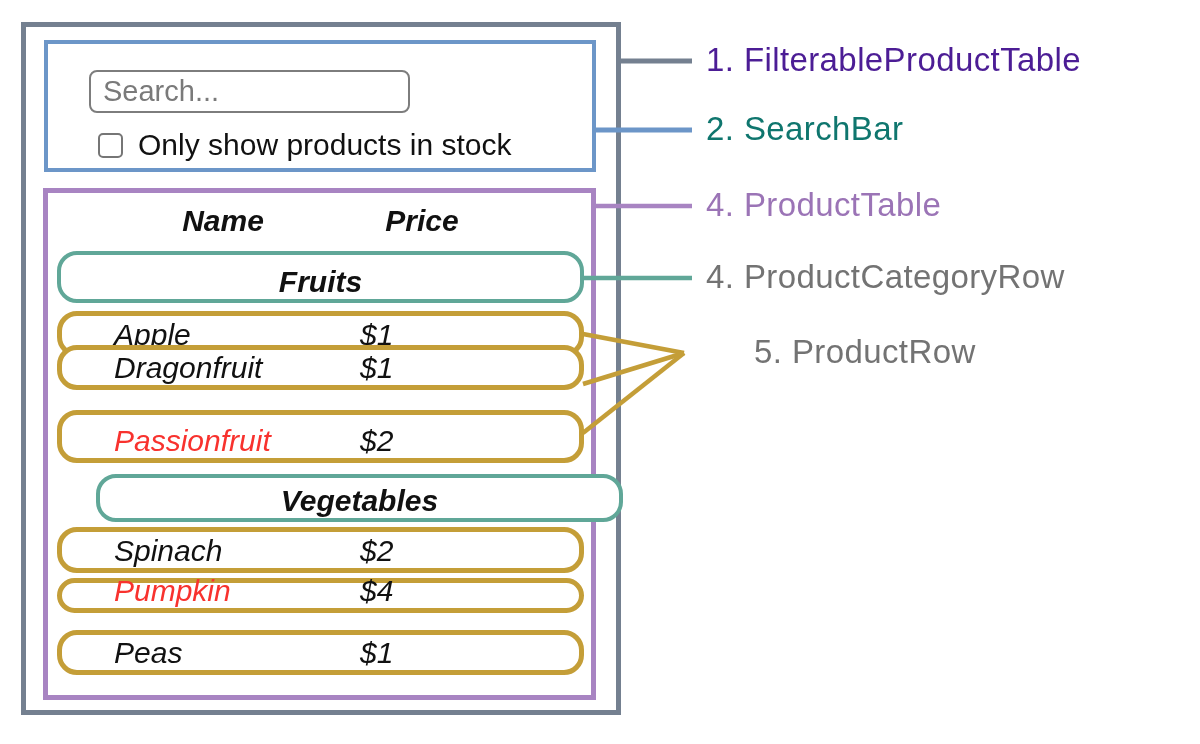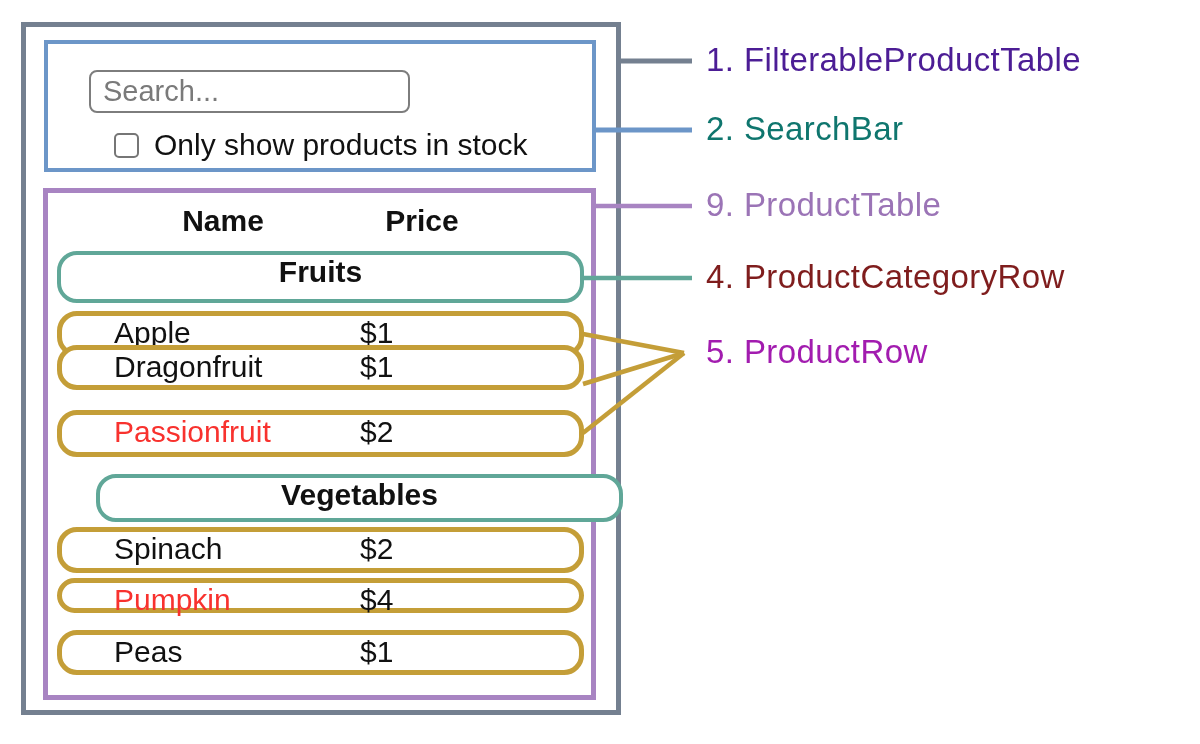--- a/index.html
+++ b/index.html
@@ -14,57 +14,57 @@
 
   
   .searchbar-box { left: 18px; top: 13px; width: 552px; height: 132px; border: 4px solid #6c96c8; }
   .search-input {
     position: absolute; left: 41px; top: 26px; width: 321px; height: 43px;
     box-sizing: border-box; border: 2px solid #7d7d7d; border-radius: 8px;
     font-family: "Liberation Sans", sans-serif; font-size: 29px; color: #b91c1c;
     padding: 0 12px; outline: none; background: #fff;
   }
   .search-input::placeholder { color: #7a7a7a; }
-  .checkbox-row { position: absolute; left: 50px; top: 84px; display: flex; align-items: center; gap: 15px; margin-left: 16px; }
+  .checkbox-row { position: absolute; left: 50px; top: 84px; display: flex; align-items: center; gap: 15px; }
   .stock-checkbox {
     appearance: none; -webkit-appearance: none; width: 25px; height: 25px;
     border: 2px solid #767676; border-radius: 5px; background: #fff; margin: 0; flex: 0 0 auto;
   }
   .checkbox-label { font-size: 30px; color: #111; white-space: nowrap; }
 
   
-  .table-box { left: 17px; top: 161px; width: 553px; height: 512px; border: 5px solid #a884c2; }
+  .table-box { left: 17px; top: 161px; width: 553px; height: 512px; border: 5px solid #a884c2; font-style: italic; }
   .table-header { position: absolute; left: 0; top: 5px; width: 100%; height: 45px; }
   .th { position: absolute; top: 50%; transform: translate(-50%, -50%); font-weight: bold; font-size: 30px; white-space: nowrap; }
   .th-name  { left: 175px; }
   .th-price { left: 374px; text-align: right; }
 
   .trow {
     position: absolute; left: 9px; width: 527px; box-sizing: border-box;
-    display: flex; align-items: flex-start; background: #fff; border-radius: 20px;
+    display: flex; align-items: flex-end; background: #fff; border-radius: 20px;
   }
   .cat-row { border: 4px solid #60a798; justify-content: center; font-weight: bold; font-size: 30px; }
   .prod-row { border: 5px solid #c49e38; font-size: 30px; padding-left: 52px; }
   .prod-name { white-space: nowrap; }
   .prod-price { position: absolute; left: 298px; white-space: nowrap; }
   .oos { color: #f8322e; }
 
   
   .connectors { position: absolute; left: 0; top: 0; pointer-events: none; z-index: 5; }
 
   
   .legend-item {
     position: absolute; left: 706px; transform: translateY(-52%);
     font-size: 33px; letter-spacing: 0.4px; white-space: nowrap; z-index: 6;
   }
   .lg-1 { color: #4c1d95; }
   .lg-2 { color: #0f766e; }
   .lg-3 { color: #9b74b6; }
-  .lg-4 { color: #7f1d1d; }
-  .lg-5 { color: #a21caf; }
+  .lg-4 { color: #737373; }
+  .lg-5 { color: #737373; margin-left: 48px; }
 </style>
 </head>
 <body>
 
 <div class="box outer-box">
 
   <div class="box searchbar-box">
     <input class="search-input" type="text" placeholder="Search..." style="">
     <div class="checkbox-row">
       <input type="checkbox" class="stock-checkbox" style="">
@@ -85,21 +85,21 @@
     <div class="trow prod-row" style="top:118px; height:46px;">
       <span class="prod-name">Apple</span>
       <span class="prod-price">$1</span>
     </div>
 
     <div class="trow prod-row" style="top:152px; height:45px;">
       <span class="prod-name">Dragonfruit</span>
       <span class="prod-price">$1</span>
     </div>
 
-    <div class="trow prod-row" style="top:217px; height:47px;">
+    <div class="trow prod-row" style="top:217px; height:53px;">
       <span class="prod-name oos">Passionfruit</span>
       <span class="prod-price">$2</span>
     </div>
 
     <div class="trow cat-row" style="top:281px; height:48px;margin-left:39px;">
       <span>Vegetables</span>
     </div>
 
     <div class="trow prod-row" style="top:334px; height:46px;">
       <span class="prod-name">Spinach</span>
@@ -123,15 +123,15 @@
   <line x1="594" y1="130" x2="692" y2="130" stroke="#6c96c8" stroke-width="5"></line>
   <line x1="594" y1="206" x2="692" y2="206" stroke="#a884c2" stroke-width="4.5"></line>
   <line x1="583" y1="278" x2="692" y2="278" stroke="#60a798" stroke-width="4.5"></line>
   <line x1="583" y1="334" x2="684" y2="353" stroke="#c49e38" stroke-width="4.5"></line>
   <line x1="583" y1="384" x2="684" y2="353" stroke="#c49e38" stroke-width="4.5"></line>
   <line x1="583" y1="433" x2="684" y2="353" stroke="#c49e38" stroke-width="4.5"></line>
 </svg>
 
 <div class="legend-item lg-1" style="top:61px;">1. FilterableProductTable</div>
 <div class="legend-item lg-2" style="top:130px;">2. SearchBar</div>
-<div class="legend-item lg-3" style="top:206px;">9. ProductTable</div>
+<div class="legend-item lg-3" style="top:206px;">4. ProductTable</div>
 <div class="legend-item lg-4" style="top:278px;">4. ProductCategoryRow</div>
 <div class="legend-item lg-5" style="top:353px;">5. ProductRow</div>
 
 </body></html>

